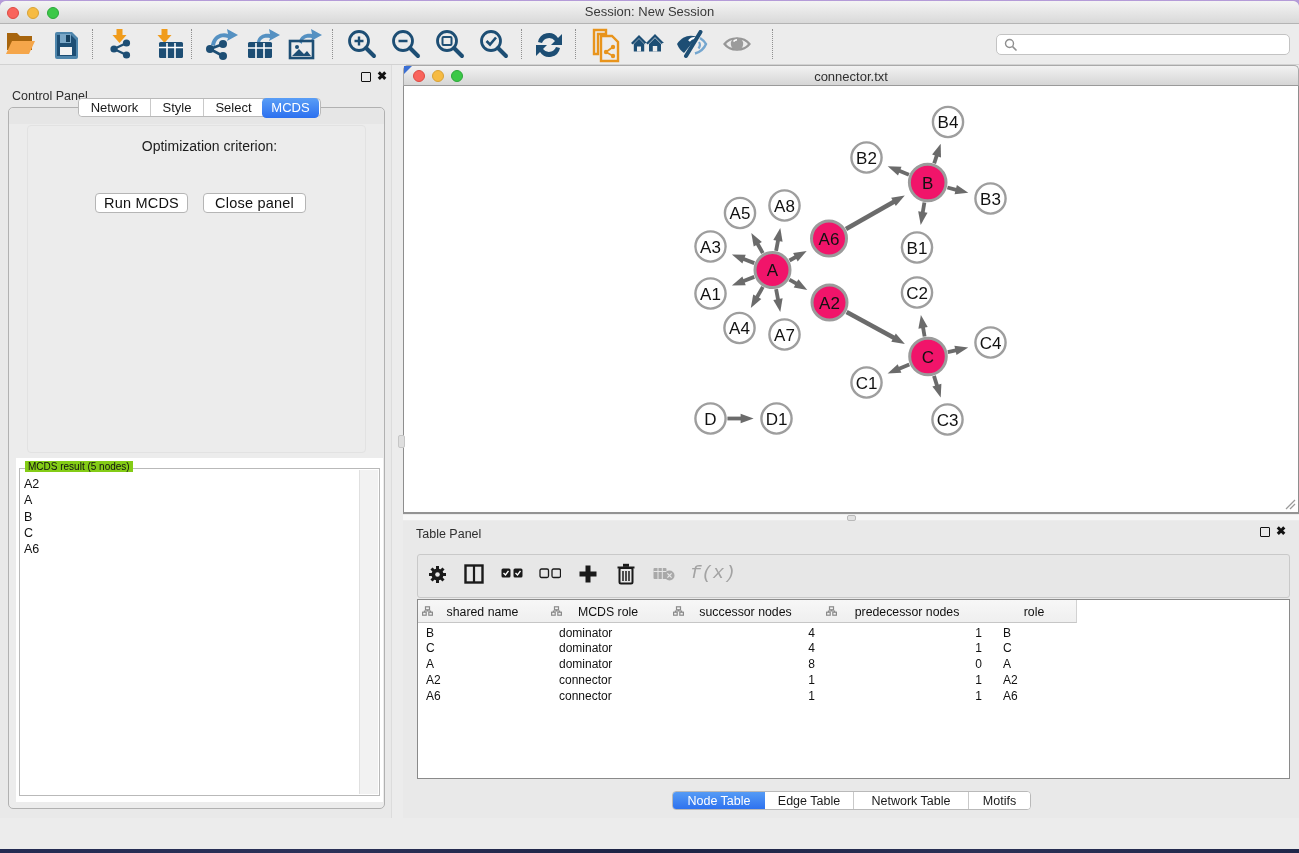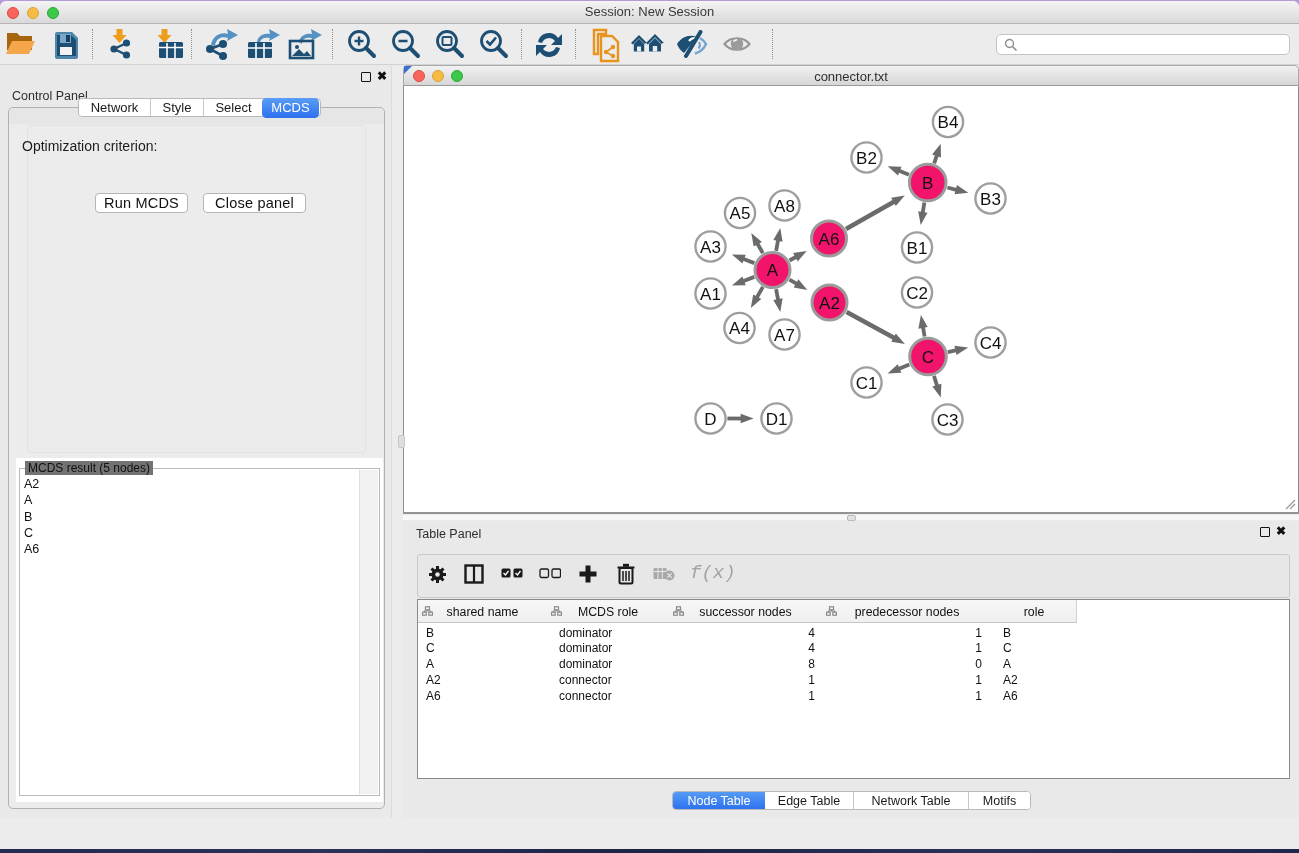--- a/index.html
+++ b/index.html
@@ -21,31 +21,31 @@
 .wctl{position:absolute;top:7px;width:10px;height:10px;box-sizing:border-box;}
 #cp-float{left:361px;border:1.5px solid #111;border-radius:1px;}
 #cp-close{left:377px;}
 .xmark{font-size:12px;font-weight:bold;color:#111;line-height:11px;display:block;margin-top:-1px;}
 #cp-tabs{position:absolute;left:78px;top:33px;z-index:5;width:241px;height:17px;display:flex;border:1px solid #b9b9b9;border-radius:4px;background:#fff;font-size:13px;}
 #cp-tabs .seg{flex:none;display:flex;align-items:center;justify-content:center;color:#1a1a1a;border-right:1px solid #c9c9c9;box-sizing:border-box;background:#fff;}
 #cp-tabs .seg:first-child{border-radius:4px 0 0 4px;}
 #cp-tabs .seg:last-child{border-right:none;background:linear-gradient(#5a9ef6,#2c70ef);color:#fff;border-radius:4.5px;margin:-1.5px -2px;padding:1.5px 2px;position:relative;}
 #cp-box{position:absolute;left:8px;top:42px;width:375px;height:700px;border:1px solid #b1b1b1;border-radius:5px;background:#ececec;}
 #cp-inner{position:absolute;left:18px;top:17px;width:337px;height:326px;border:1px solid #e2e2e2;border-radius:4px;}
-#opt-label{position:absolute;left:13px;top:30px;width:375px;text-align:left;font-size:14px;color:#1c1c1c;}
+#opt-label{position:absolute;left:13px;top:30px;width:375px;text-align:center;font-size:14px;color:#1c1c1c;}
 #combo{position:absolute;left:34px;top:52px;width:311px;height:21px;background:#fff;border:1px solid #b5b5b5;border-radius:4px;box-sizing:border-box;}
 #combo .ctext{position:absolute;left:12px;top:2px;text-align:left;font-size:14px;color:#111;white-space:nowrap;}
 #combo .stepper{position:absolute;right:-1px;top:-1px;width:17px;height:21px;background:linear-gradient(#5da1f7,#2468ee);border-radius:0 4px 4px 0;}
 #combo .stepper svg{position:absolute;left:2.5px;top:3px;}
 .btn{position:absolute;height:20px;background:#fff;border:1px solid #b5b5b5;border-radius:4px;box-sizing:border-box;text-align:center;font-size:14.5px;color:#111;padding-top:1px;letter-spacing:0.2px;}
 #btn-run{left:86px;top:85px;width:93px;}
 #btn-close{left:194px;top:85px;width:103px;}
 #resultwrap{position:absolute;left:7px;top:350px;width:367px;height:344px;background:#fff;}
 #fieldset{position:absolute;left:3px;top:10px;width:361px;height:328px;border:1px solid #b9b9b9;box-sizing:border-box;}
-#fs-legend{position:absolute;left:5px;top:-8px;background:#737373;padding:0 3px;font-size:12px;color:#111;}
+#fs-legend{position:absolute;left:5px;top:-8px;background:#84cc16;padding:0 3px;font-size:10px;color:#111;}
 #fs-list{position:absolute;left:4px;top:7px;font-size:12.5px;color:#111;line-height:16.3px;}
 #fs-scroll{position:absolute;right:1px;top:1px;width:18px;height:324px;background:#f2f2f2;border-left:1px solid #e0e0e0;}
 #statusbar{position:absolute;left:0;top:817px;width:1299px;height:31px;background:#ececec;border-top:1px solid #c6c6c6;}
 #sb-btn{position:absolute;left:9px;top:7px;width:28px;height:20px;background:#f2f2f2;border:1px solid #b9b9b9;}
 #mem-btn{position:absolute;left:1214px;top:5px;width:75px;height:23px;background:#f6f6f6;border:1px solid #b0b0b0;font-size:11.5px;color:#111;}
 #mem-dot{position:absolute;left:8px;top:7px;width:9px;height:9px;border-radius:50%;background:#1d9632;}
 #mem-txt{position:absolute;left:22px;top:4px;}
 #netwin{position:absolute;left:403px;top:64px;width:896px;height:449px;}
 #nw-titlebar{position:absolute;left:0;top:0;width:896px;height:21px;background:linear-gradient(#f2f2f2,#d6d6d6);border:1px solid #a9a9a9;border-bottom:1px solid #9a9a9a;border-radius:5px 5px 0 0;box-sizing:border-box;}
 #nw-titlebar .t-red{left:9px;top:4px;background:#f9645c;border:1px solid #dd4a43;}

